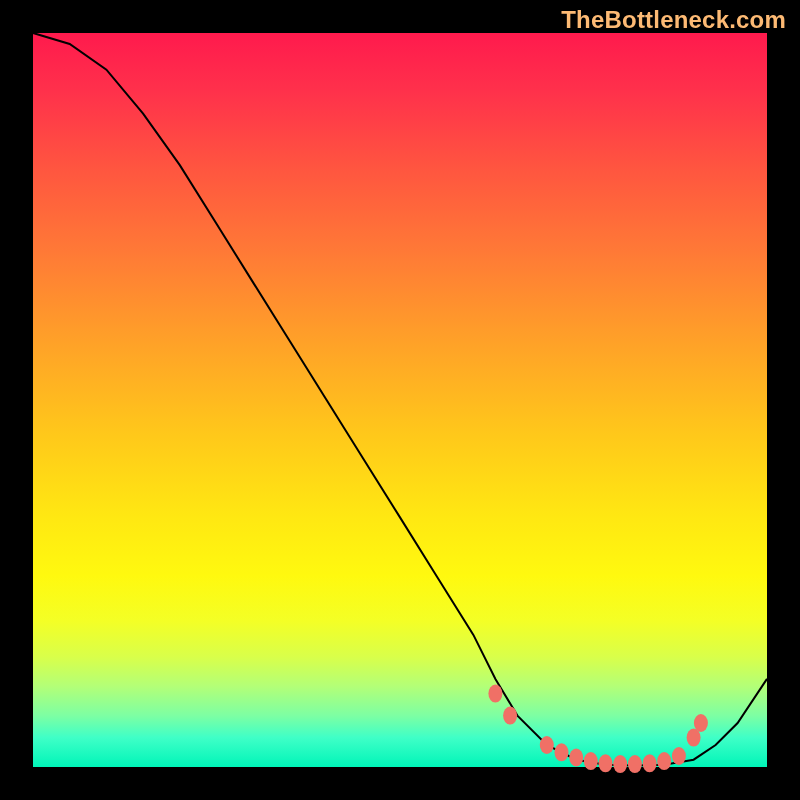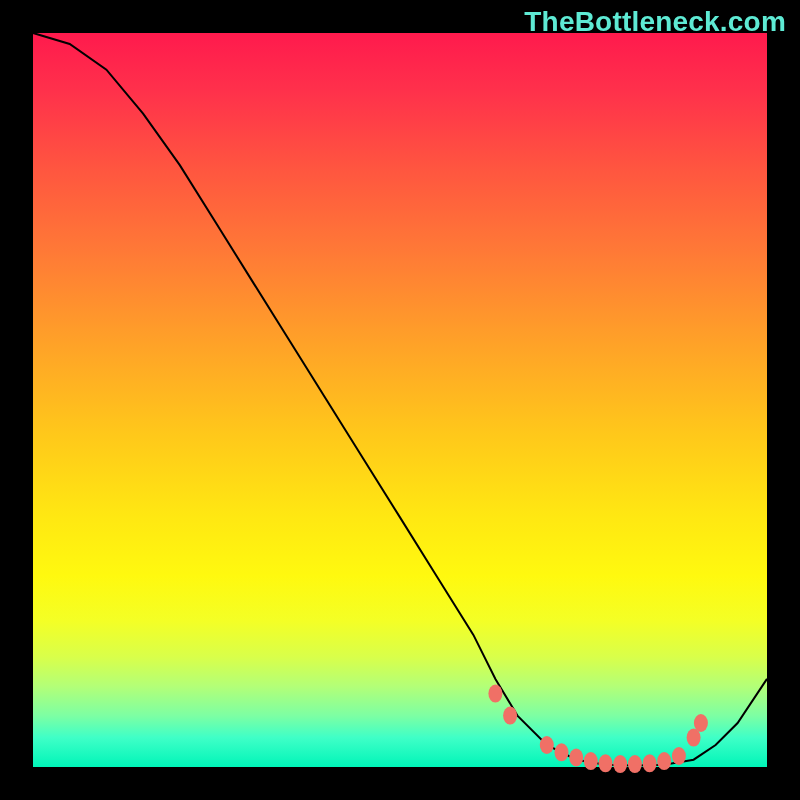--- a/index.html
+++ b/index.html
@@ -30,23 +30,23 @@
       #b3ff77 89%,
       #7dffa3 93%,
       #3fffc7 96%,
       #00f5b8 100%);
   }
   .watermark {
     position: absolute;
     top: 6px;
     right: 14px;
     font-family: Arial, Helvetica, sans-serif;
-    font-size: 28px;
+    font-size: 24px;
     font-weight: 600;
-    color: #5eead4;
+    color: #fdba74;
     letter-spacing: 0.2px;
   }
   svg.curve {
     position: absolute;
     left: 0; top: 0;
     width: 734px; height: 734px;
     overflow: visible;
   }
   .curve-path {
     fill: none;

